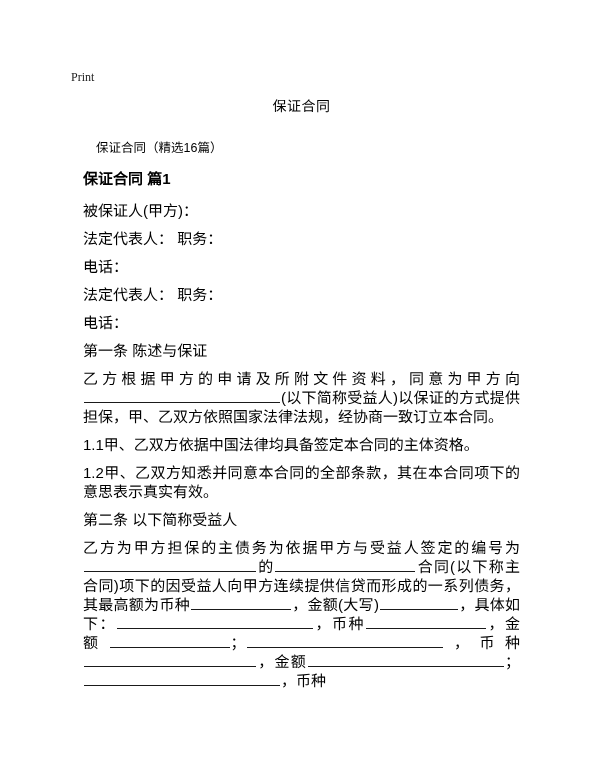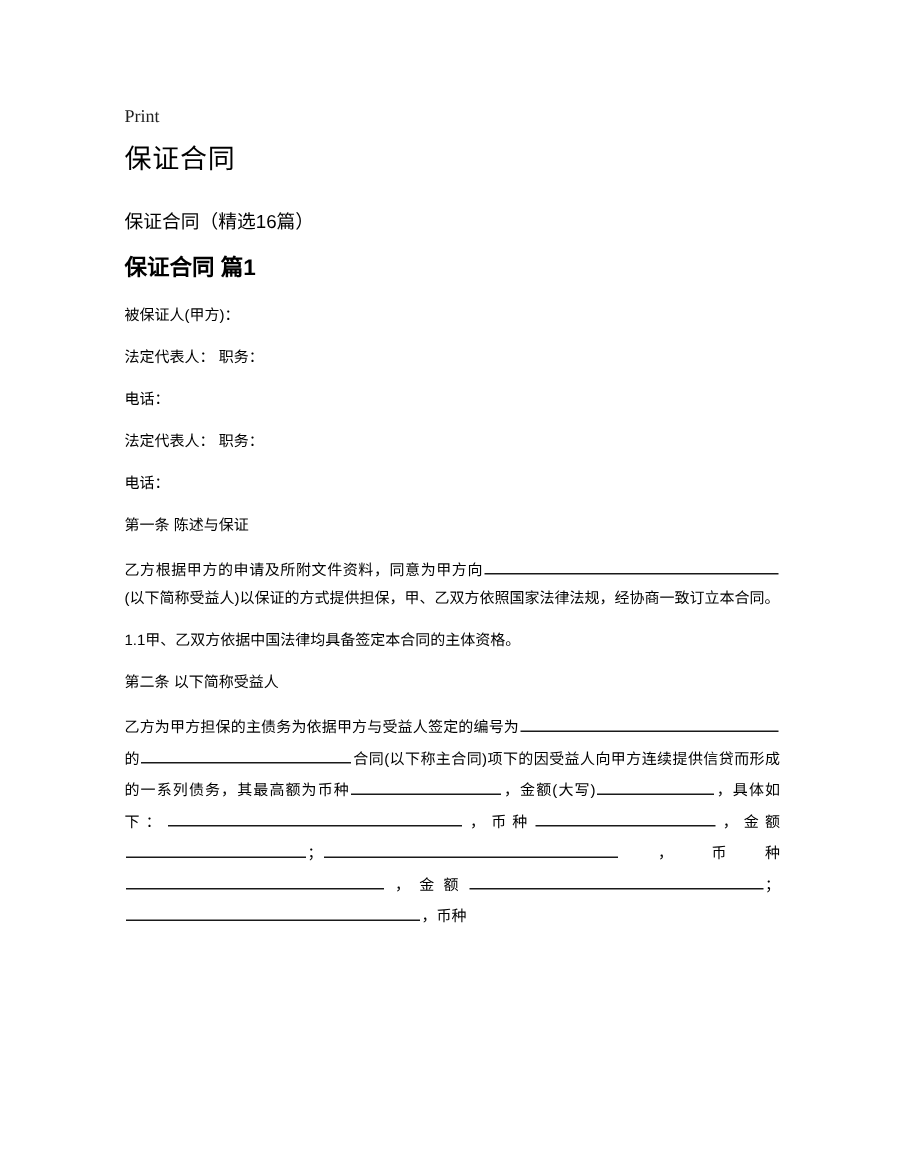--- a/index.html
+++ b/index.html
@@ -19,60 +19,61 @@
   .page {
     position: relative;
     width: 600px;
     height: 776px;
     box-sizing: border-box;
   }
 
   
   .print-bar {
     position: absolute;
-    left: 83px;
+    left: 71px;
     top: 69px;
     font-size: 12px;
     line-height: 16px;
     color: #222222;
     font-family: "Liberation Serif", "DejaVu Serif", serif;
     text-align: right;
   }
 
   
   .doc {
     position: absolute;
     left: 83px;
     top: 93px;
     width: 437px;
   }
 
   .doc-title {
-    font-size: 18px;
+    text-align: center;
+    font-size: 14px;
     line-height: 26px;
     font-weight: 400;
     margin: 0 0 20px 0;
     letter-spacing: 0.5px;
   }
 
   .subtitle {
     font-size: 12.5px;
     line-height: 18px;
-    margin: 0 0 13px 0;
+    margin: 0 0 13px 13px;
   }
 
   .section-heading {
     font-size: 15px;
     line-height: 18px;
     font-weight: bold;
     margin: 0 0 13px 0;
   }
 
   p.line {
-    font-size: 10px;
+    font-size: 15px;
     line-height: 19px;
     margin: 0 0 9px 0;
     text-align: justify;
     text-justify: inter-ideograph;
     word-break: break-all;
   }
 
   
   .blank {
     display: inline-block;
@@ -106,19 +107,20 @@
     <p class="line">被保证人(甲方)：</p>
     <p class="line">法定代表人：  职务：</p>
     <p class="line">电话：</p>
     <p class="line">法定代表人：  职务：</p>
     <p class="line">电话：</p>
 
     <p class="line">第一条 陈述与保证</p>
 
     <p class="line"><span>乙方根据甲方的申请及所附文件资料，同意为甲方向</span><span class="blank b-wide"></span><span>(以下简称受益人)以保证的方式提供担保，甲、乙双方依照国家法律法规，经协商一致订立本合同。</span></p>
     <p class="line">1.1甲、乙双方依据中国法律均具备签定本合同的主体资格。</p>
+    <p class="line">1.2甲、乙双方知悉并同意本合同的全部条款，其在本合同项下的意思表示真实有效。</p>
 
     <p class="line">第二条 以下简称受益人</p>
 
     <p class="line"><span>乙方为甲方担保的主债务为依据甲方与受益人签定的编号为</span><span class="blank b-xxl"></span><span>的</span><span class="blank b-xl"></span><span>合同(以下称主合同)项下的因受益人向甲方连续提供信贷而形成的一系列债务，其最高额为币种</span><span class="blank b-md"></span><span>，金额(大写</span><span>)</span><span class="blank b-sm"></span><span>，具体如下：</span><span class="blank b-wide"></span><span>，币种</span><span class="blank b-lg"></span><span>，金额</span><span class="blank b-lg"></span><span>；</span><span class="blank b-wide"></span><span>，币种</span><span class="blank b-xxl"></span><span>，金额</span><span class="blank b-wide"></span><span>；</span><span class="blank b-wide"></span><span>，币种</span></p>
 
   </div>
 </div>
 
 </body></html>

